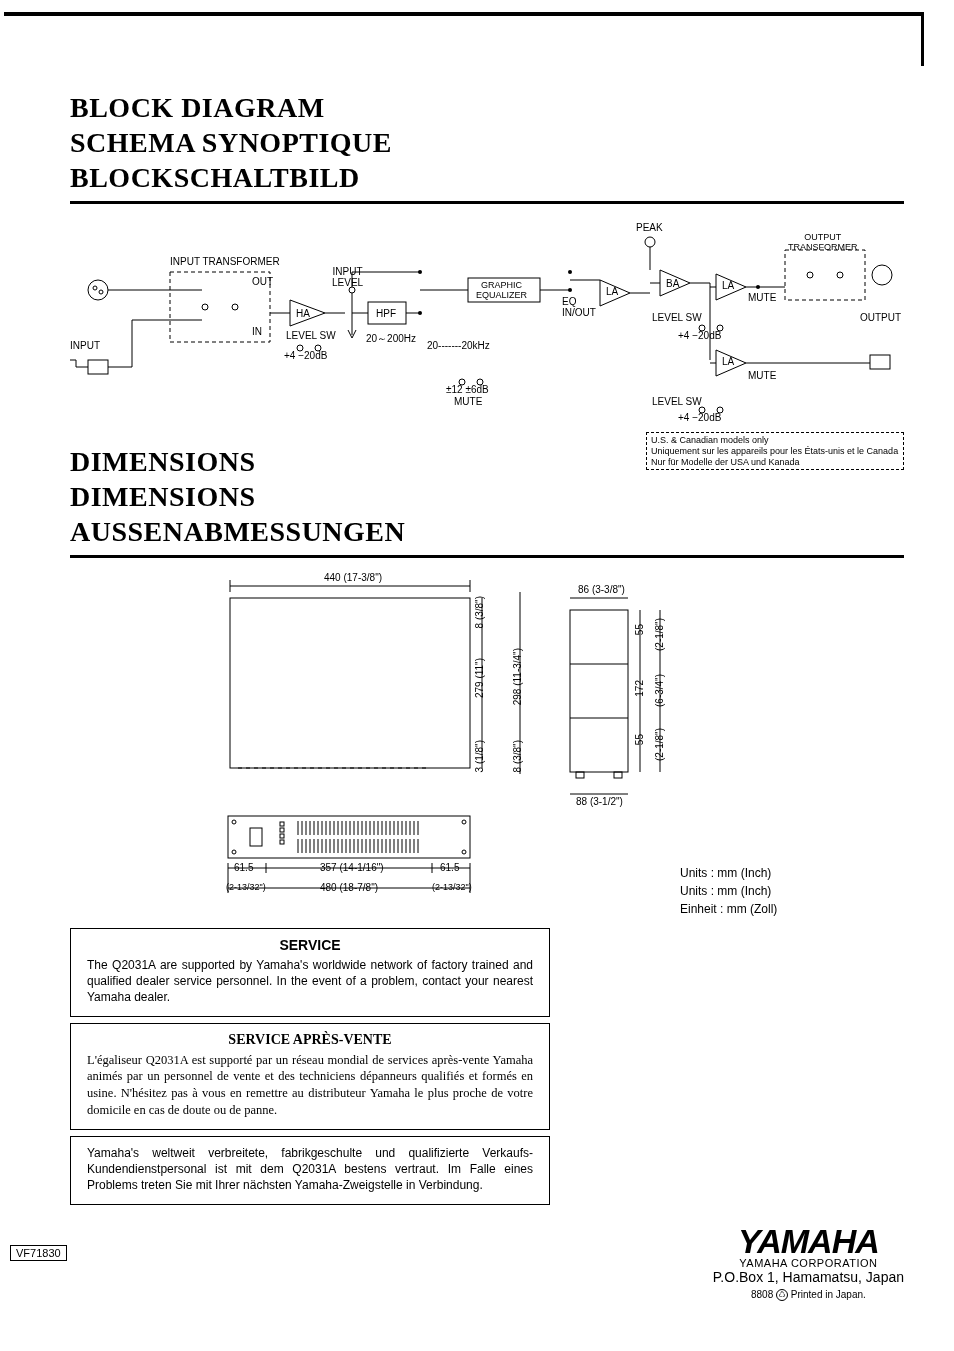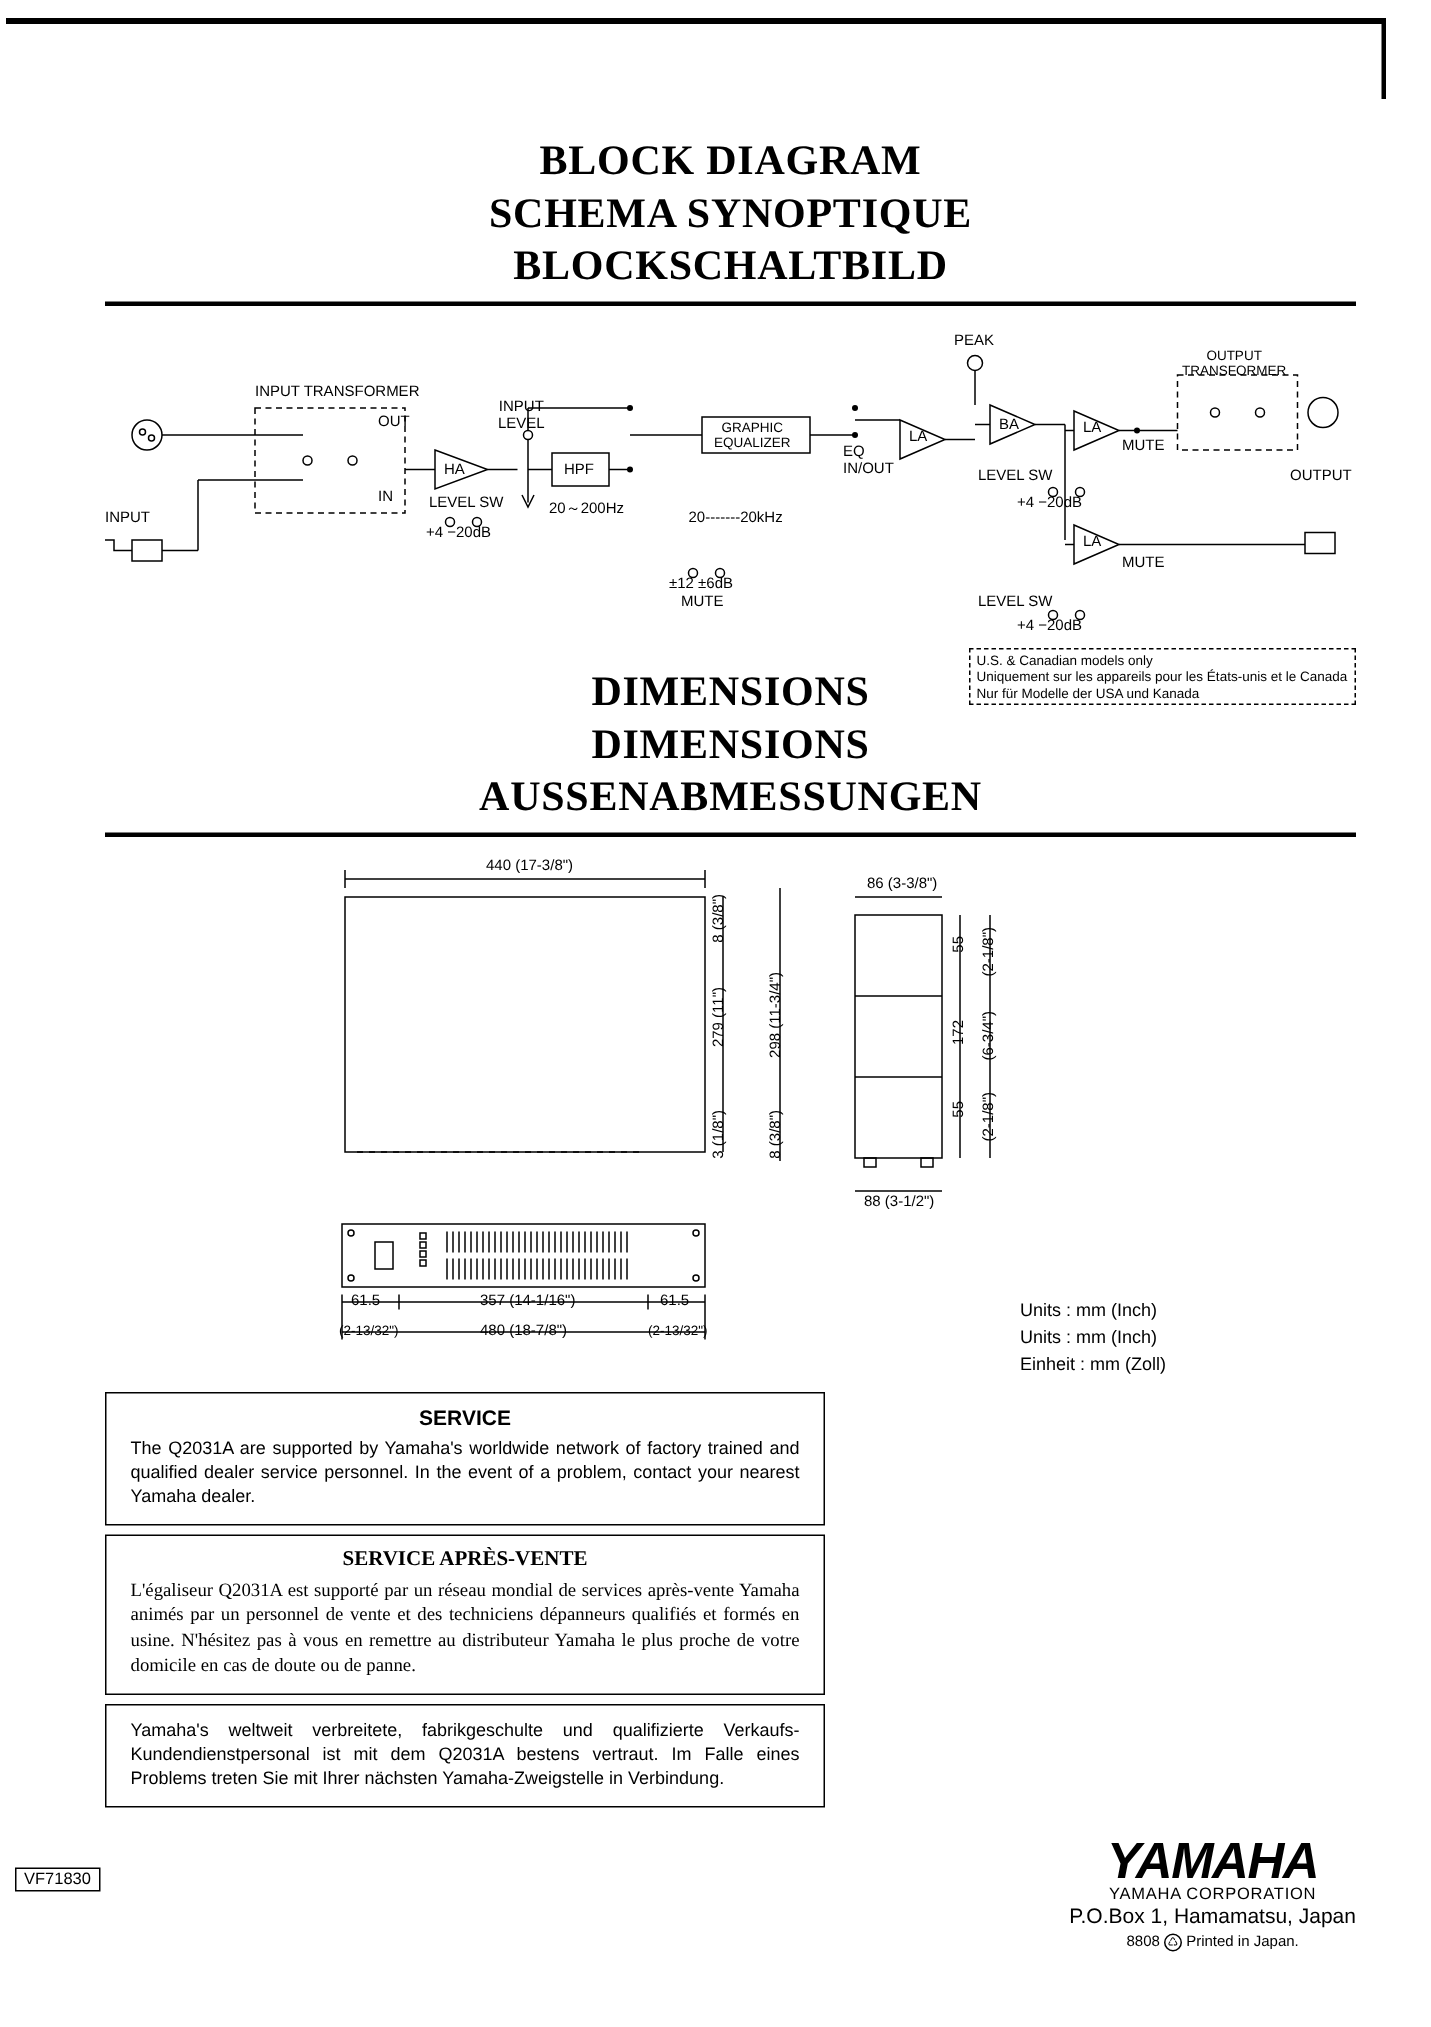--- a/index.html
+++ b/index.html
@@ -32,21 +32,21 @@
     width: 3px;
     background: #000;
   }
   .content {
     position: absolute;
     left: 70px;
     right: 50px;
     top: 90px;
     bottom: 40px;
   }
-  .h-block { font-weight: 800; text-align: center; }
+  .h-block { font-weight: 800; }
   .h1 { font-size: 28px; letter-spacing: 0.5px; line-height: 1.25; margin: 0; font-family: "Times New Roman", serif; }
   .h1 .line1 { font-weight: 800; }
   .h1 .line3 { font-weight: 800; }
   .rule-thick {
     height: 3px; background: #000; margin-top: 6px;
   }
   .diagram-area {
     position: relative;
     width: 100%;
     height: 220px;
@@ -250,21 +250,21 @@
       <div class="label" style="left:262px;top:46px;white-space:pre;text-align:center">INPUT
 LEVEL</div>
       <div class="label" style="left:306px;top:88px">HPF</div>
       <div class="label" style="left:216px;top:110px">LEVEL SW</div>
       <div class="label" style="left:214px;top:130px">+4   −20dB</div>
       <div class="label" style="left:296px;top:112px">20～200Hz</div>
       <div class="label" style="left:406px;top:60px;white-space:pre;text-align:center;font-size:9px">GRAPHIC
 EQUALIZER</div>
       <div class="label" style="left:492px;top:76px;white-space:pre">EQ
 IN/OUT</div>
-      <div class="label" style="left:389px;top:120px">20-------20kHz</div>
+      <div class="label" style="left:357px;top:120px">20-------20kHz</div>
       <div class="label" style="left:376px;top:164px">±12   ±6dB</div>
       <div class="label" style="left:384px;top:176px">MUTE</div>
       <div class="label label-b" style="left:566px;top:2px">PEAK</div>
       <div class="label" style="left:536px;top:66px">LA</div>
       <div class="label" style="left:596px;top:58px">BA</div>
       <div class="label" style="left:652px;top:60px">LA</div>
       <div class="label" style="left:678px;top:72px">MUTE</div>
       <div class="label" style="left:652px;top:136px">LA</div>
       <div class="label" style="left:678px;top:150px">MUTE</div>
       <div class="label" style="left:582px;top:92px">LEVEL SW</div>

